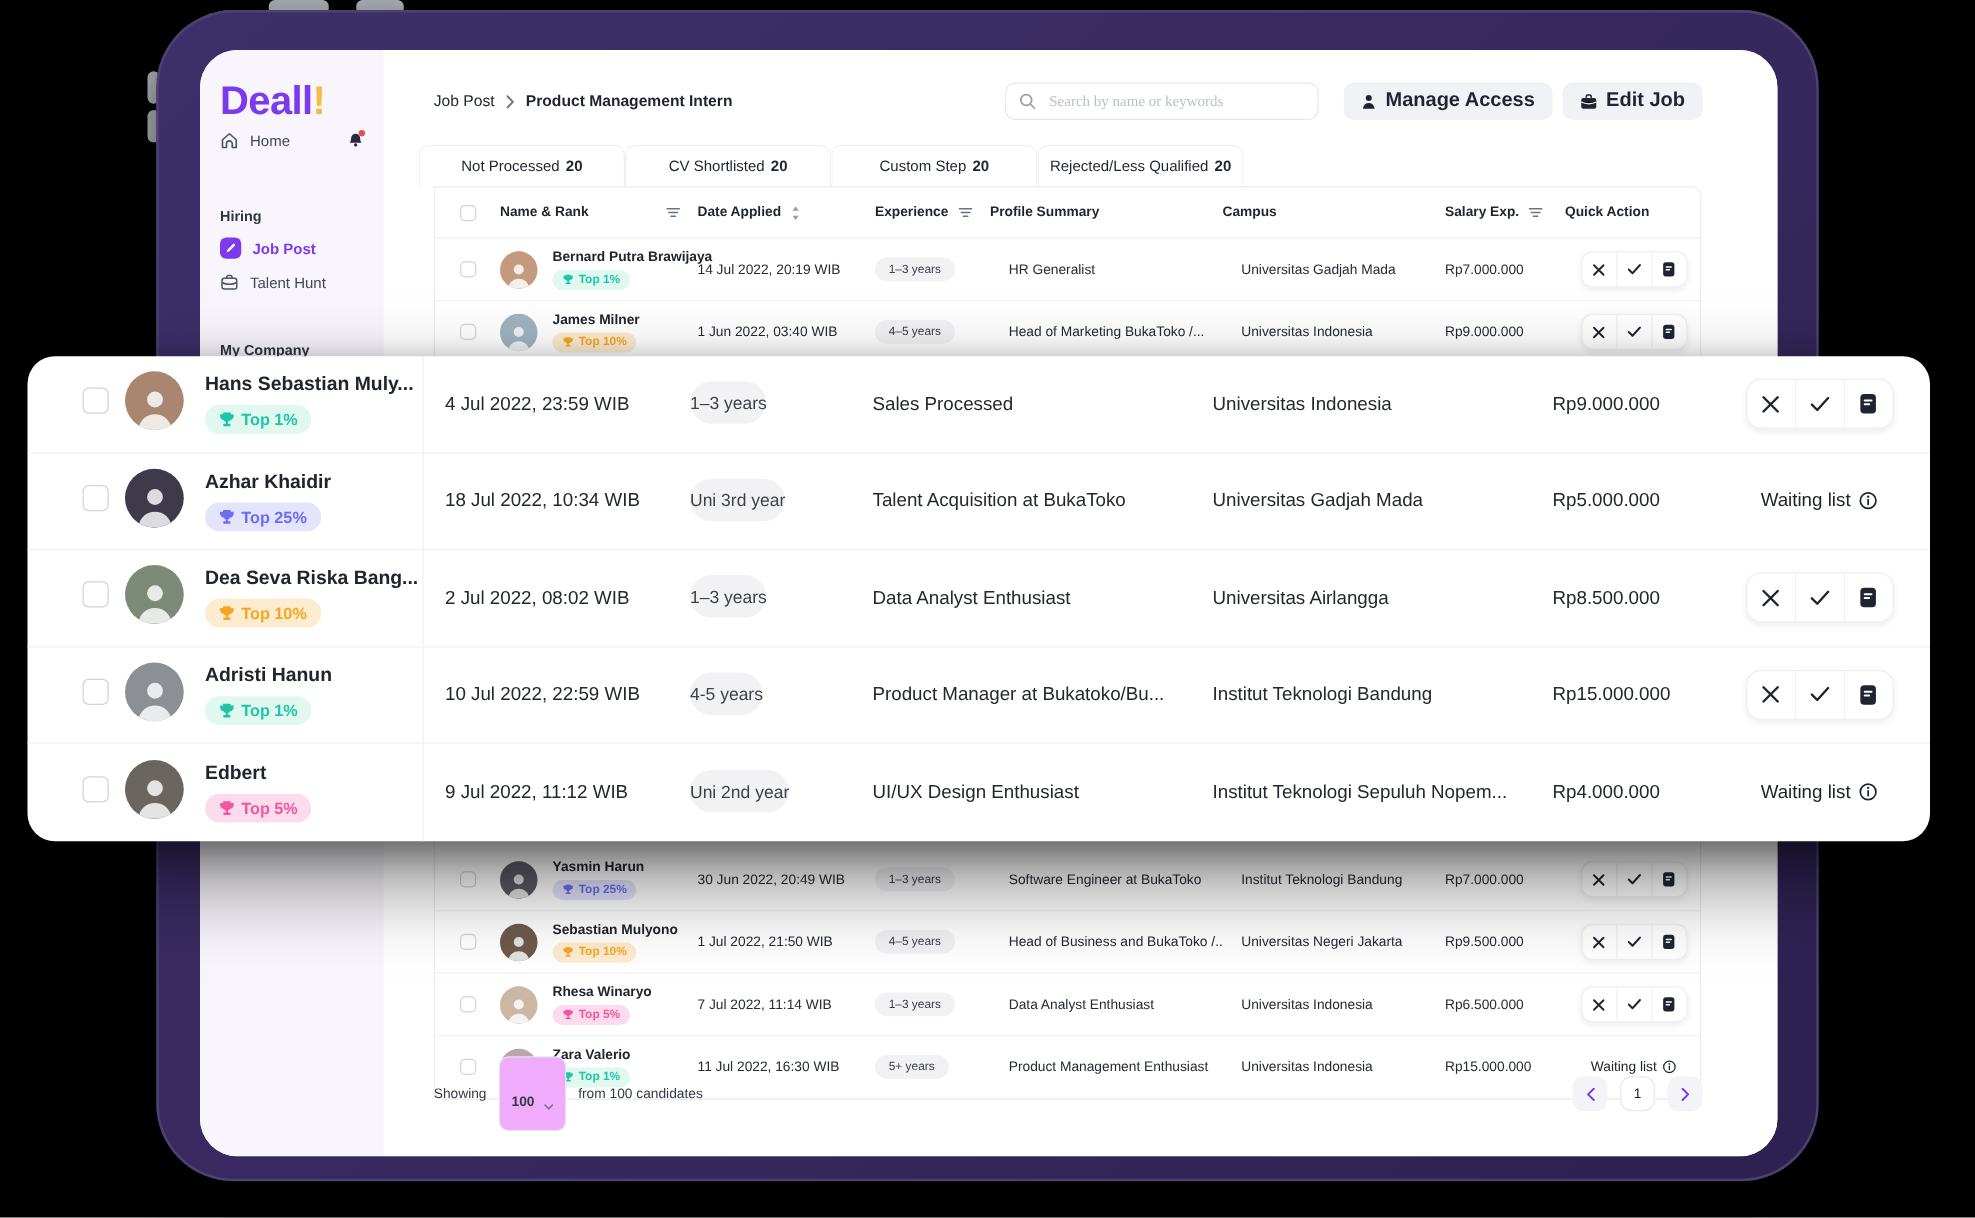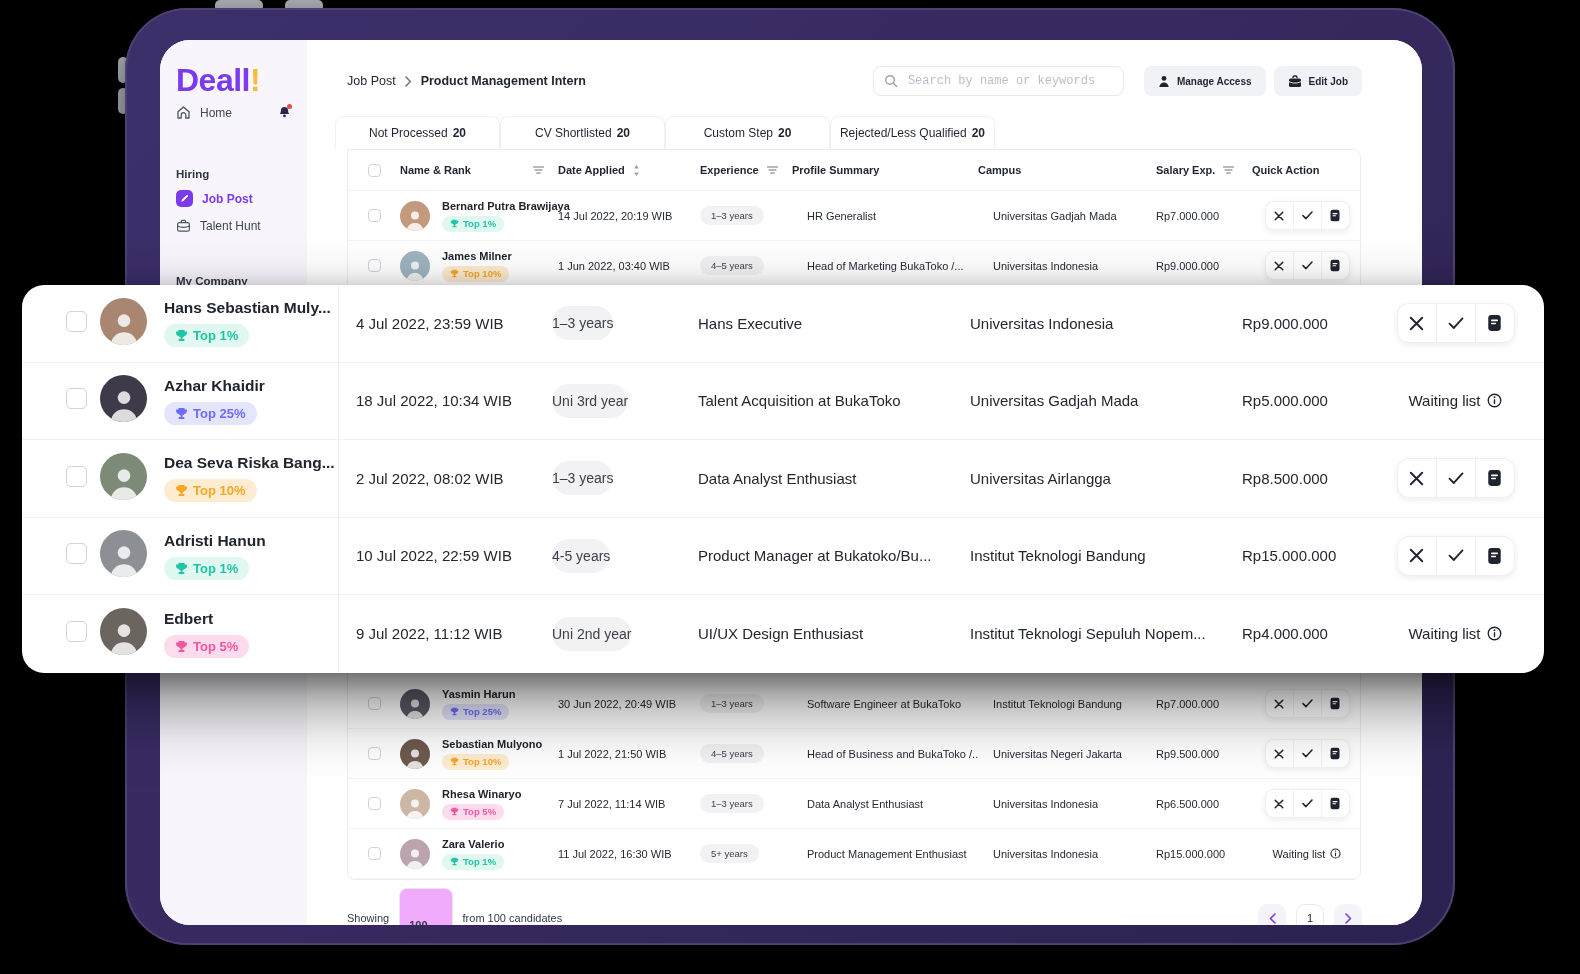--- a/index.html
+++ b/index.html
@@ -37,23 +37,23 @@
   .side-item.active{color:#7c3aed;font-weight:700;}
   .jp-icon{width:17px;height:17px;border-radius:5px;background:#7c3aed;display:inline-flex;align-items:center;justify-content:center;flex:none;}
   .bell-wrap{position:relative;display:inline-flex;}
   .bell-dot{position:absolute;right:-1px;top:-2px;width:5px;height:5px;border-radius:50%;background:#e84a4a;}
   
   .main{flex:1;position:relative;background:#fff;}
   .main-header{position:absolute;left:40px;right:60px;top:25px;height:32px;display:flex;align-items:center;}
   .crumb{font-size:12.5px;color:#1f2430;display:flex;align-items:center;gap:9px;}
   .crumb .cur{font-weight:700;}
   .search{margin-left:auto;width:229px;height:28px;border:1px solid #e7e8ec;border-radius:8px;background:#fff;display:flex;align-items:center;gap:8px;padding:0 10px;}
-  .search input{border:none;outline:none;flex:1;font-size:12px;color:#ec4899;font-family:Liberation Mono, monospace;background:transparent;}
+  .search input{border:none;outline:none;flex:1;font-size:12px;color:#ec4899;font-family:Liberation Serif, serif;background:transparent;}
   .search input::placeholder{color:#b9bfc9;}
-  .btn-gray{height:30px;background:#f1f2f5;border-radius:8px;display:inline-flex;align-items:center;gap:7px;padding:0 14px;font-size:10px;font-weight:700;color:#1f2430;cursor:pointer;white-space:nowrap;}
+  .btn-gray{height:30px;background:#f1f2f5;border-radius:8px;display:inline-flex;align-items:center;gap:7px;padding:0 14px;font-size:16px;font-weight:700;color:#1f2430;cursor:pointer;white-space:nowrap;}
   .btn-gray.ma{margin-left:20px;}
   .btn-gray.ej{margin-left:8px;}
   
   .tabs{position:absolute;left:28px;top:76px;display:flex;height:33px;}
   .tab{width:165px;box-sizing:border-box;display:flex;align-items:center;justify-content:center;gap:5px;font-size:12px;color:#1f2430;background:#fff;border:1px solid #f0f0f3;border-bottom:none;border-radius:8px 8px 0 0;cursor:pointer;}
   .tab .tab-count{font-weight:700;}
   
   .table{position:absolute;left:40px;top:109px;width:1014px;box-sizing:border-box;border:1px solid #ececf1;border-radius:0 8px 8px 8px;background:#fff;overflow:hidden;}
   .grid{display:grid;grid-template-columns:52px 158px 142px 92px 186px 178px 96px 110px;align-items:center;}
   .thead{height:40px;font-size:11px;font-weight:700;color:#1f2430;border-bottom:1px solid #f0f0f3;}
@@ -77,21 +77,21 @@
   .tier-top10{background:#fdecd0;color:#f6a623;}
   .tier-top25{background:#e4e4fc;color:#6d6cf5;}
   .chip{background:#f2f2f4;color:#3c4149;border-radius:999px;padding:4px 11px;font-size:9.5px;white-space:nowrap;}
   .cell.prof,.cell.campus{padding-right:10px;white-space:nowrap;overflow:hidden;margin-left:15px;}
   .qa{display:inline-flex;background:#fff;border:1px solid #eef0f3;border-radius:9px;box-shadow:0 2px 6px rgba(15,23,42,.08);overflow:hidden;}
   .qa-btn{width:27px;height:27px;display:flex;align-items:center;justify-content:center;cursor:pointer;}
   .qa-btn + .qa-btn{border-left:1px solid #f0f1f4;}
   .waiting{display:inline-flex;align-items:center;gap:5px;color:#20242c;font-size:11px;white-space:nowrap;}
   .cell.action{justify-content:center;}
   
-  .tfooter{position:absolute;left:40px;right:60px;top:863px;height:30px;display:flex;align-items:center;font-size:11px;color:#343a44;}
+  .tfooter{position:absolute;left:40px;right:60px;top:820px;height:30px;display:flex;align-items:center;font-size:11px;color:#343a44;}
   .pgsize{display:inline-flex;align-items:flex-end;gap:7px;border:1px solid #e5e7eb;border-radius:8px;height:26px;padding:16px 9px;margin:0 10px;font-weight:600;cursor:pointer;background:#f0abfc;}
   .pager{margin-left:auto;display:flex;gap:10px;}
   .pg{width:28px;height:28px;border-radius:9px;display:flex;align-items:center;justify-content:center;cursor:pointer;box-sizing:border-box;}
   .pg.nav{background:#f4f3f7;}
   .pg.num{background:#fff;border:1px solid #e8e9ee;font-size:11px;color:#20242c;}
   
   .overlay{
     position:absolute;left:22px;top:285px;width:1522px;height:388px;background:#fff;border-radius:22px;
     box-shadow:0 30px 70px rgba(0,0,0,.5),0 8px 24px rgba(0,0,0,.3);
   }
@@ -627,21 +627,21 @@
         <span class="badge tier-top1">
           <svg width="13" height="13" viewBox="0 0 12 12">
                 <path d="M3.2 1h5.6v1.2H11v1.4c0 1.5-1.1 2.7-2.5 2.8-.4.7-1 1.2-1.7 1.4v1.5h1.8V11H3.4V9.3h1.8V7.8c-.7-.2-1.3-.7-1.7-1.4C2.1 6.3 1 5.1 1 3.6V2.2h2.2V1Z" fill="currentColor"></path>
               </svg>
           <span>Top 1%</span>
         </span>
       </span>
     </div>
     <div class="ov-date">4 Jul 2022, 23:59 WIB</div>
     <div class="ov-exp"><span class="chip">1–3 years</span></div>
-    <div class="ov-prof">Hans Executive</div>
+    <div class="ov-prof">Sales Processed</div>
     <div class="ov-campus">Universitas Indonesia</div>
     <div class="ov-salary">Rp9.000.000</div>
     <div class="ov-action">
       <span class="qa">
         <span class="qa-btn">
               <svg width="15" height="15" viewBox="0 0 10 10" fill="none">
                 <path d="M1.2 1.2 8.8 8.8M8.8 1.2 1.2 8.8" stroke="#1f2430" stroke-width="1.3" stroke-linecap="round"></path>
               </svg>
             </span>
         <span class="qa-btn">

